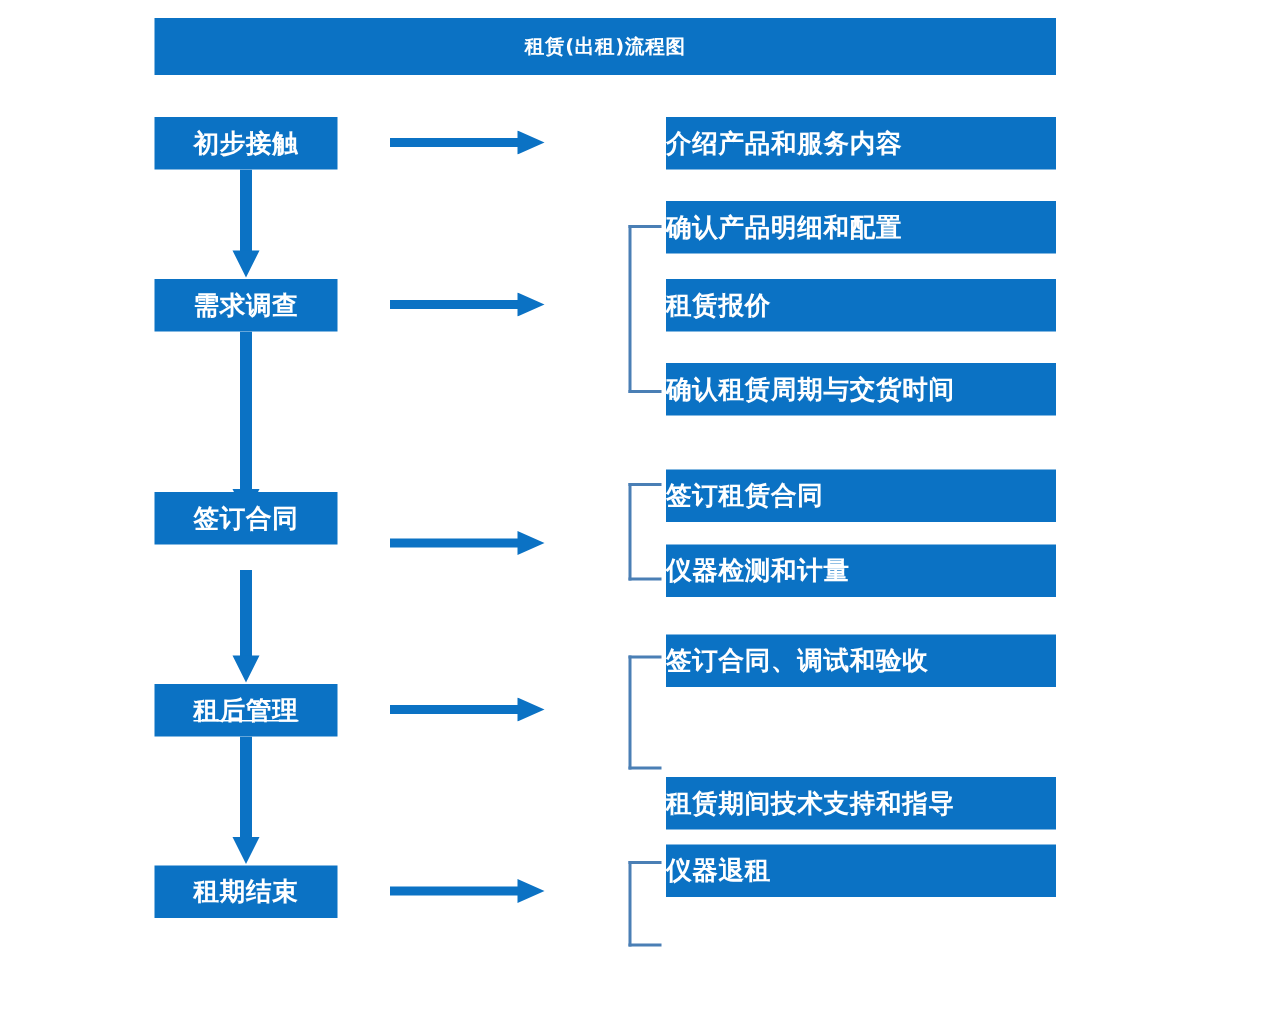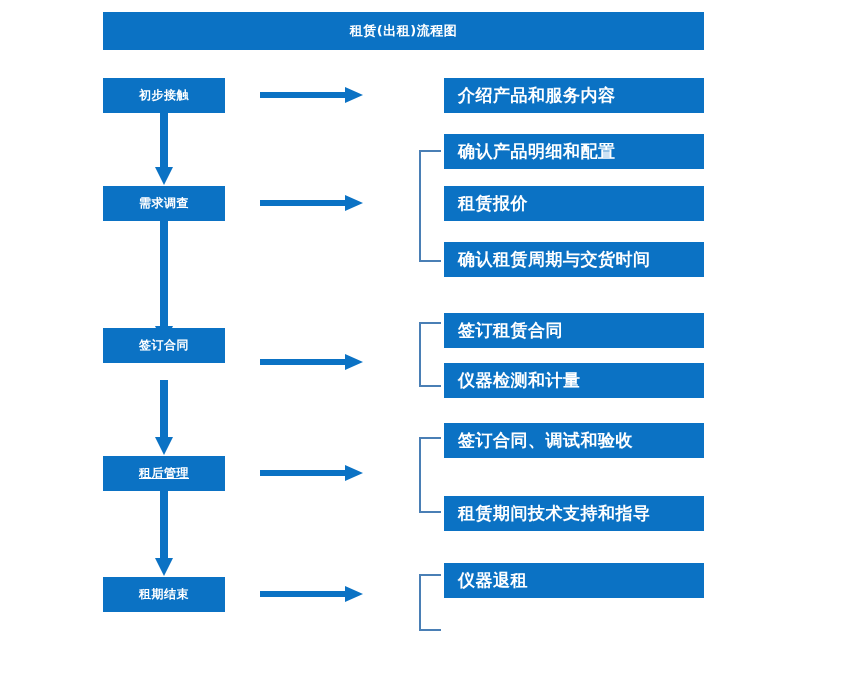--- a/index.html
+++ b/index.html
@@ -37,28 +37,27 @@
     width: 601px;
     height: 38px;
     justify-content: center;
     font-size: 13px;
   }
   .stage-box {
     left: 103px;
     width: 122px;
     height: 35px;
     justify-content: center;
-    font-size: 12px;
+    font-size: 17px;
   }
   .detail-box {
     left: 444px;
     width: 260px;
     height: 35px;
     justify-content: flex-start;
-    padding-left: 14px;
     font-size: 17px;
   }
   .v-arrow {
     position: absolute;
     width: 24px;
   }
   .h-arrow {
     position: absolute;
     height: 16px;
     width: 104px;
@@ -131,16 +130,16 @@
   <div class="bracket" style="left:419px; top:437px; height:76px;"></div>
   <div class="bracket" style="left:419px; top:574px; height:57px;"></div>
 
   <div class="box detail-box" style="top:78px;">介绍产品和服务内容</div>
   <div class="box detail-box" style="top:134px;">确认产品明细和配置</div>
   <div class="box detail-box" style="top:186px;">租赁报价</div>
   <div class="box detail-box" style="top:242px;">确认租赁周期与交货时间</div>
   <div class="box detail-box" style="top:313px;">签订租赁合同</div>
   <div class="box detail-box" style="top:363px;">仪器检测和计量</div>
   <div class="box detail-box" style="top:423px;">签订合同、调试和验收</div>
-  <div class="box detail-box" style="top:496px;">租赁期间技术支持和指导</div>
+  <div class="box detail-box" style="top:518px;">租赁期间技术支持和指导</div>
   <div class="box detail-box" style="top:563px;">仪器退租</div>
 
 </div>
 
 </body></html>

